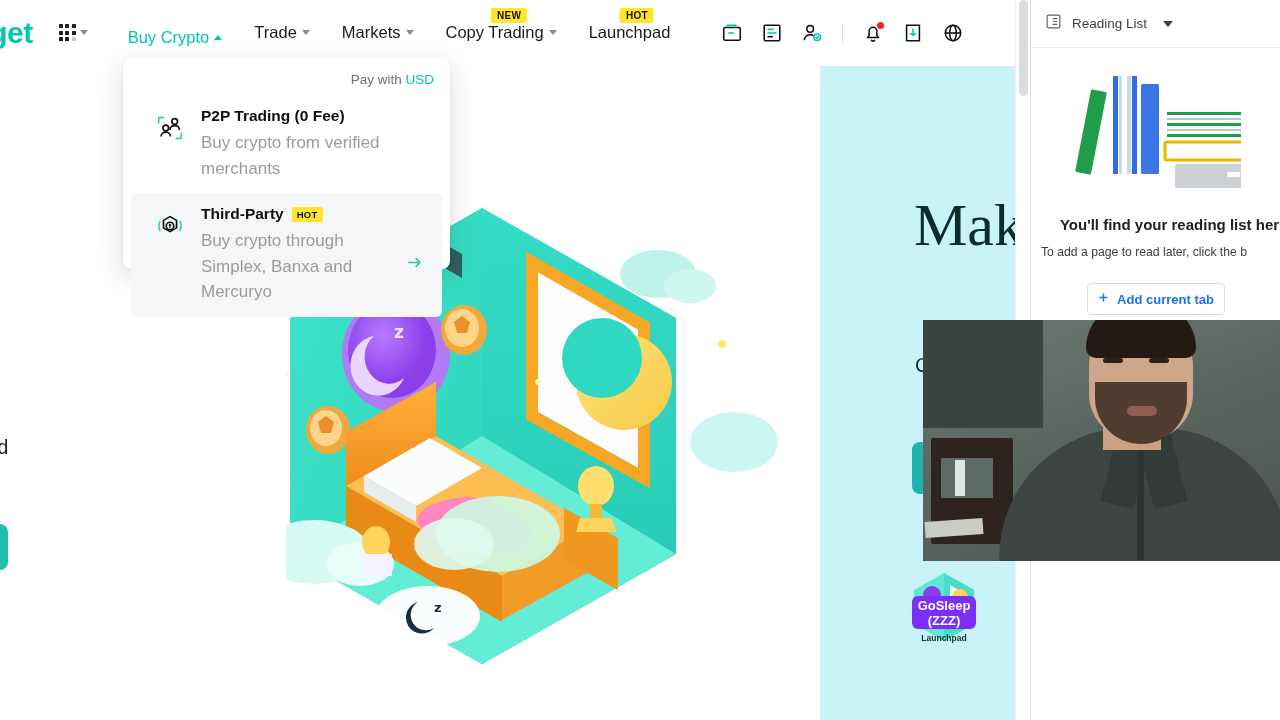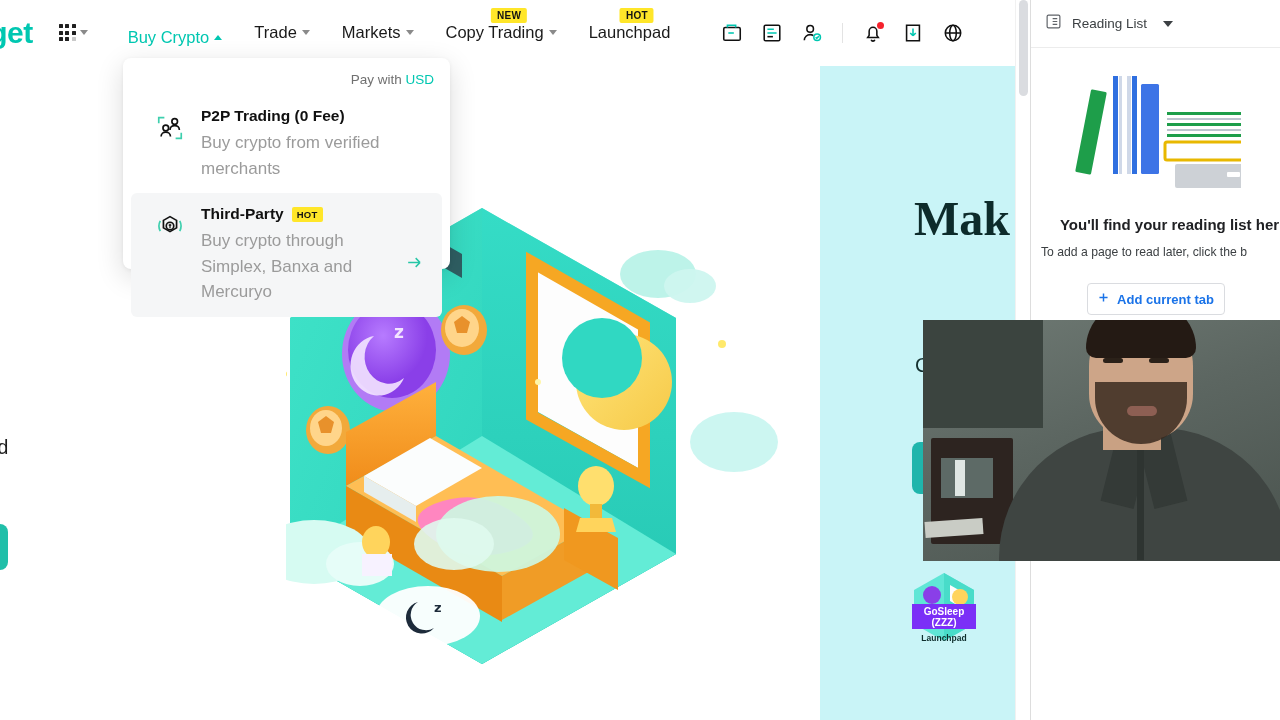--- a/index.html
+++ b/index.html
@@ -91,30 +91,30 @@
   
   #illus { position: absolute; left: 286px; top: 120px; width: 520px; height: 560px; }
 
   
   #promo {
     position: absolute; left: 820px; top: 66px; width: 196px; height: 654px;
     background: #c9f4f7; overflow: hidden;
   }
   #promo-title {
     position: absolute; left: 94px; top: 125px; font-family: "Liberation Serif", serif;
-    font-weight: 700; font-size: 48px; color: #0d2b2b; white-space: nowrap;
+    font-weight: 400; font-size: 60px; color: #0d2b2b; white-space: nowrap;
   }
   #promo-sub { position: absolute; left: 95px; top: 288px; font-size: 20px; color: #14302f; white-space: nowrap; }
   #promo-teal-btn { position: absolute; left: 92px; top: 376px; width: 120px; height: 52px; background: #1fb5ac; border-radius: 8px; }
   #promo-thumb {
     position: absolute; left: 90px; top: 505px; width: 68px; height: 72px;
   }
   .thumb-pill {
     position: absolute; left: 2px; bottom: 14px; width: 64px; background: #7b2ff7; color: #fff;
-    font-size: 10px; font-weight: 700; text-align: center; border-radius: 0; padding: 1.5px 0;
+    font-size: 13px; font-weight: 700; text-align: center; border-radius: 6px; padding: 1.5px 0;
   }
   .thumb-cap { position: absolute; left: 0; bottom: 0; width: 68px; text-align: center; font-size: 8.5px; font-weight: 700; color: #0f2f2e; }
 
   
   #page-scroll-track { position: absolute; right: 0; top: 0; width: 15px; height: 720px; background: #fff; border-left: 1px solid #f1f1f1; }
   #page-scroll-thumb { position: absolute; top: 0; left: 3px; width: 9px; height: 96px; border-radius: 5px; background: #dadce0; }
 
   
   #side-panel {
     position: absolute; left: 1030px; top: 0; width: 250px; height: 720px;

